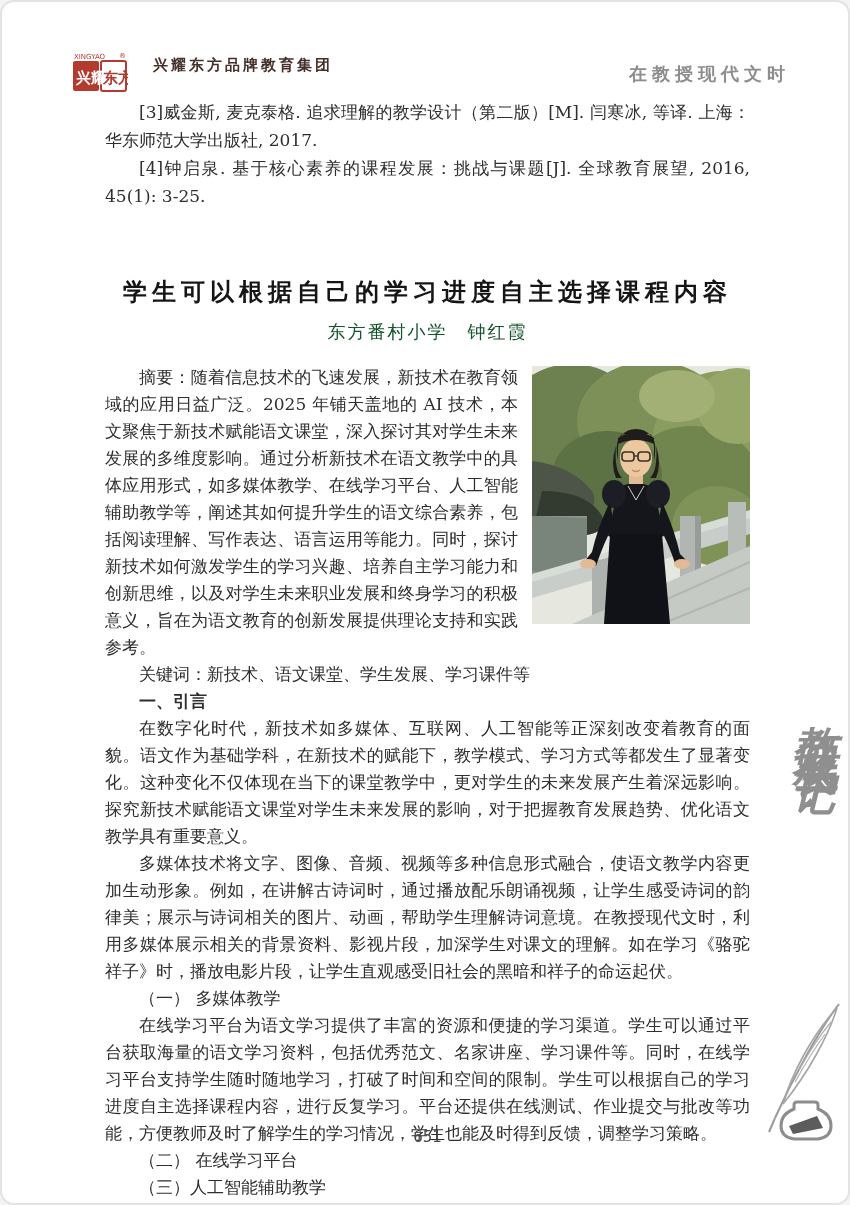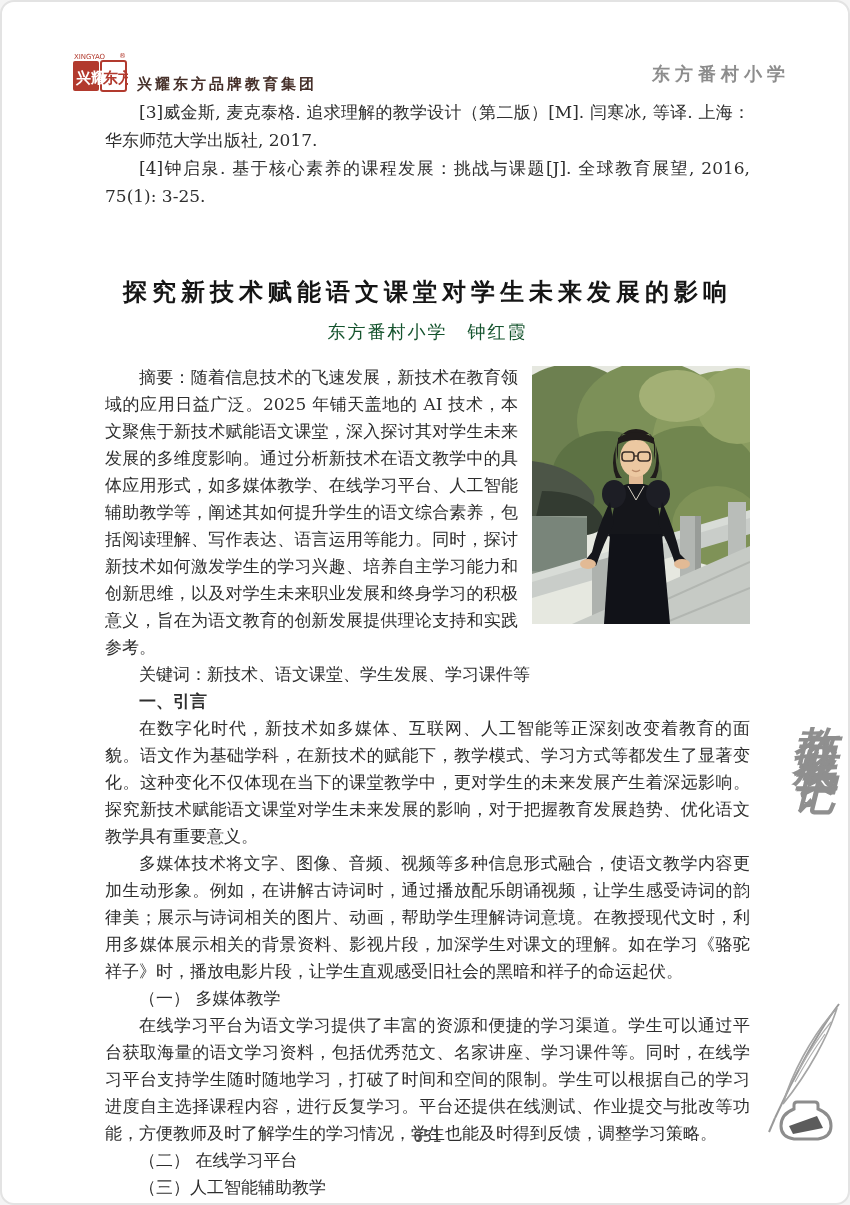--- a/index.html
+++ b/index.html
@@ -14,21 +14,21 @@
     overflow:hidden;
     font-family:"DejaVu Serif","Liberation Serif",serif;
     color:#2e2e2e;
   }
 
   
   .header {
     position:absolute; top:48px; left:70px; right:58px;
     display:flex; justify-content:space-between; align-items:flex-start;
   }
-  .brand { display:flex; align-items:flex-end; gap:9px; }
+  .brand { display:flex; align-items:flex-start; gap:25px; }
   .brand-name {
     font-size:15px; font-weight:bold; color:#46302a;
     letter-spacing:3px; padding-top:6px;
   }
   .school-name {
     font-size:18px; color:#8d8d8d; letter-spacing:5px;
     padding-top:12px; font-weight:bold;
   }
 
   
@@ -82,31 +82,31 @@
       <svg class="logo" width="56" height="44" viewBox="0 0 56 44">
         <text x="2" y="9" font-size="7" fill="#b23a2e" font-family="DejaVu Sans, sans-serif">XINGYAO</text>
         <text x="47" y="8" font-size="7" fill="#b23a2e" font-family="DejaVu Sans, sans-serif">®</text>
         <rect x="1" y="11" width="26" height="30" fill="#b23a2e" rx="2"></rect>
         <rect x="29" y="11" width="25" height="30" fill="#ffffff" stroke="#b23a2e" stroke-width="2" rx="2"></rect>
         <text x="4" y="33" font-size="15" fill="#ffffff" font-weight="bold">兴耀</text>
         <text x="31" y="33" font-size="15" fill="#b23a2e" font-weight="bold">东方</text>
       </svg>
       <span class="brand-name">兴耀东方品牌教育集团</span>
     </div>
-    <span class="school-name">东方番村小学</span>
+    <span class="school-name">在教授现代文时</span>
   </div>
 
   <div class="content">
 
     <div class="refs body-text" style="margin-top:0">
       <p>[3]威金斯, 麦克泰格. 追求理解的教学设计（第二版）[M]. 闫寒冰, 等译. 上海：华东师范大学出版社, 2017.</p>
-      <p>[4]钟启泉. 基于核心素养的课程发展：挑战与课题[J]. 全球教育展望, 2016, 75(1): 3-25.</p>
+      <p>[4]钟启泉. 基于核心素养的课程发展：挑战与课题[J]. 全球教育展望, 2016, 45(1): 3-25.</p>
     </div>
 
-    <h1 class="title">探究新技术赋能语文课堂对学生未来发展的影响</h1>
+    <h1 class="title">学生可以根据自己的学习进度自主选择课程内容</h1>
     <div class="byline">东方番村小学　钟红霞</div>
 
     <div class="body-text">
 
       <svg class="photo-float" viewBox="0 0 218 258" preserveAspectRatio="none">
 
         <rect x="0" y="0" width="218" height="258" fill="#e6e8e0"></rect>
 
         <ellipse cx="40" cy="60" rx="70" ry="62" fill="#6d8050"></ellipse>
         <ellipse cx="120" cy="55" rx="75" ry="60" fill="#7c9058"></ellipse>

